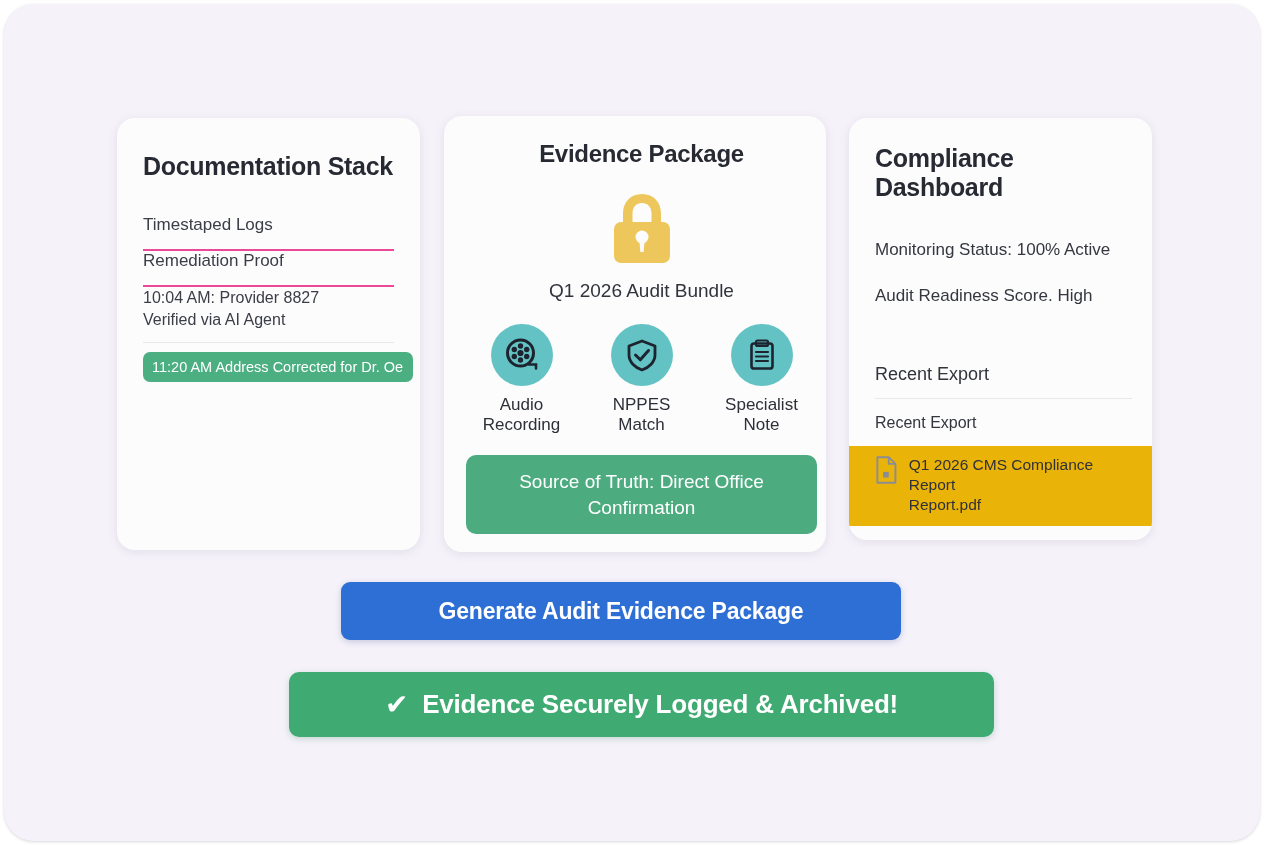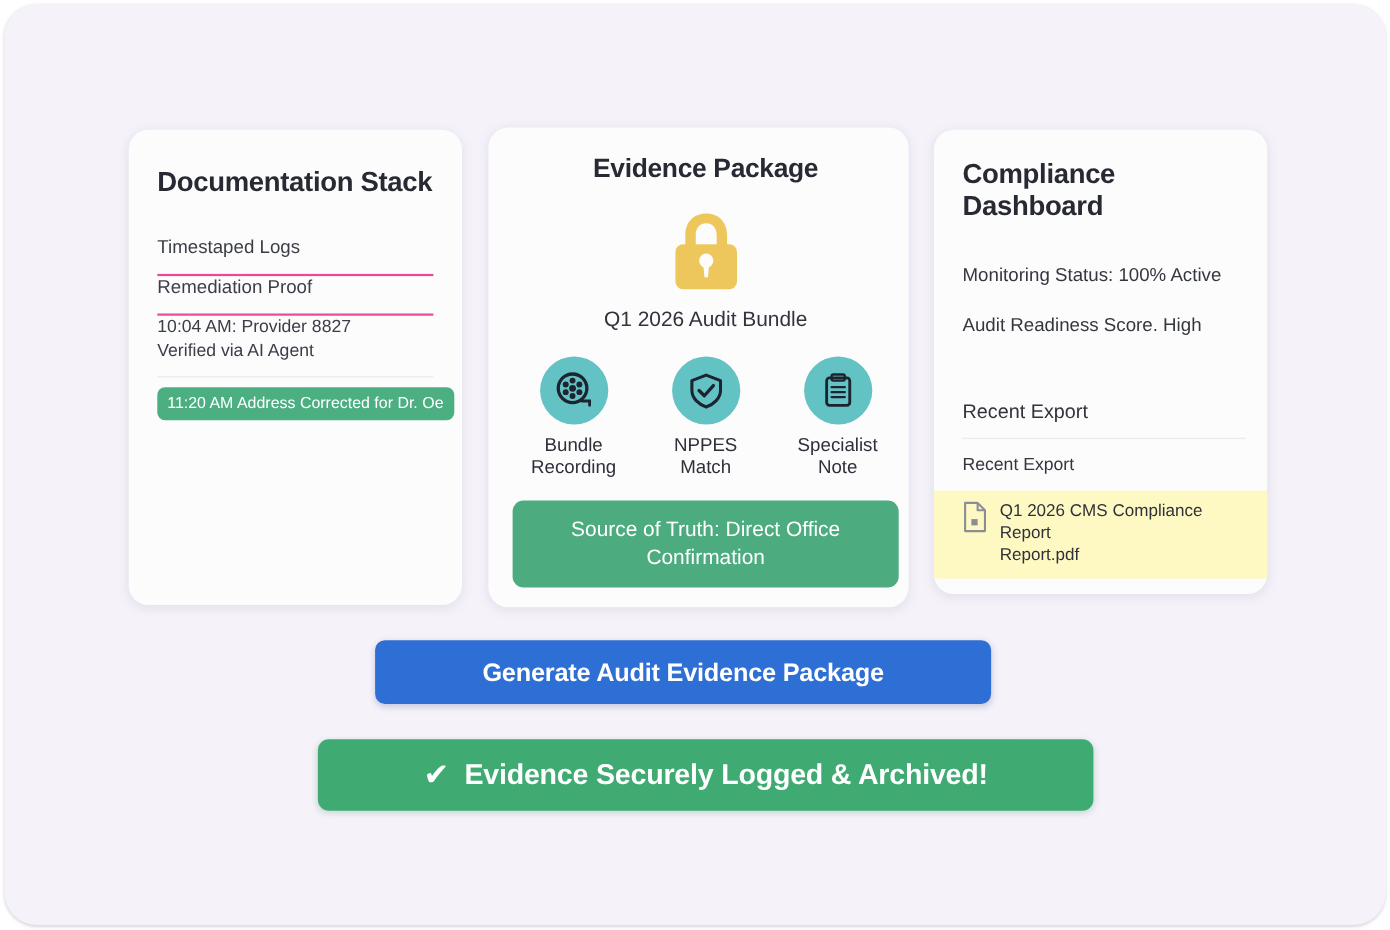--- a/index.html
+++ b/index.html
@@ -153,21 +153,21 @@
     font-size: 16px;
     color: #33353d;
     margin-top: 15px;
     padding-bottom: 14px;
   }
 
   .file-row {
     display: flex;
     align-items: flex-start;
     gap: 11px;
-    background: #fef9c3;
+    background: #eab308;
     margin: 0 -26px;
     padding: 9px 26px 11px 26px;
   }
   .file-name {
     font-size: 15.5px;
     color: #2f313a;
     line-height: 1.3;
   }
   .file-name .nline { display: block; }
 
@@ -260,21 +260,21 @@
               <circle cx="15.5" cy="8" r="2.7" fill="#1d2430"></circle>
               <circle cx="15.5" cy="22" r="2.7" fill="#1d2430"></circle>
               <circle cx="9.3" cy="11.5" r="2.7" fill="#1d2430"></circle>
               <circle cx="21.7" cy="11.5" r="2.7" fill="#1d2430"></circle>
               <circle cx="9.3" cy="18.5" r="2.7" fill="#1d2430"></circle>
               <circle cx="21.7" cy="18.5" r="2.7" fill="#1d2430"></circle>
               <path d="M24 26.5 L31 26.5 L31 30.5" fill="none" stroke="#1d2430" stroke-width="2.6" stroke-linecap="round"></path>
             </svg>
           </div>
           <div class="badge-label">
-            <span class="nline">Bundle</span>
+            <span class="nline">Audio</span>
             <span class="nline">Recording</span>
           </div>
         </div>
 
         <div class="badge-item">
           <div class="badge-circle">
             <svg width="34" height="34" viewBox="0 0 34 34">
               <path d="M17 3 L30 8 L30 17 C30 24 24 29.5 17 32 C10 29.5 4 24 4 17 L4 8 Z" fill="none" stroke="#1d2430" stroke-width="2.8" stroke-linejoin="round"></path>
               <path d="M10.5 17 L15.3 21.8 L23.5 12.5" fill="none" stroke="#1d2430" stroke-width="3" stroke-linecap="round" stroke-linejoin="round"></path>
             </svg>

